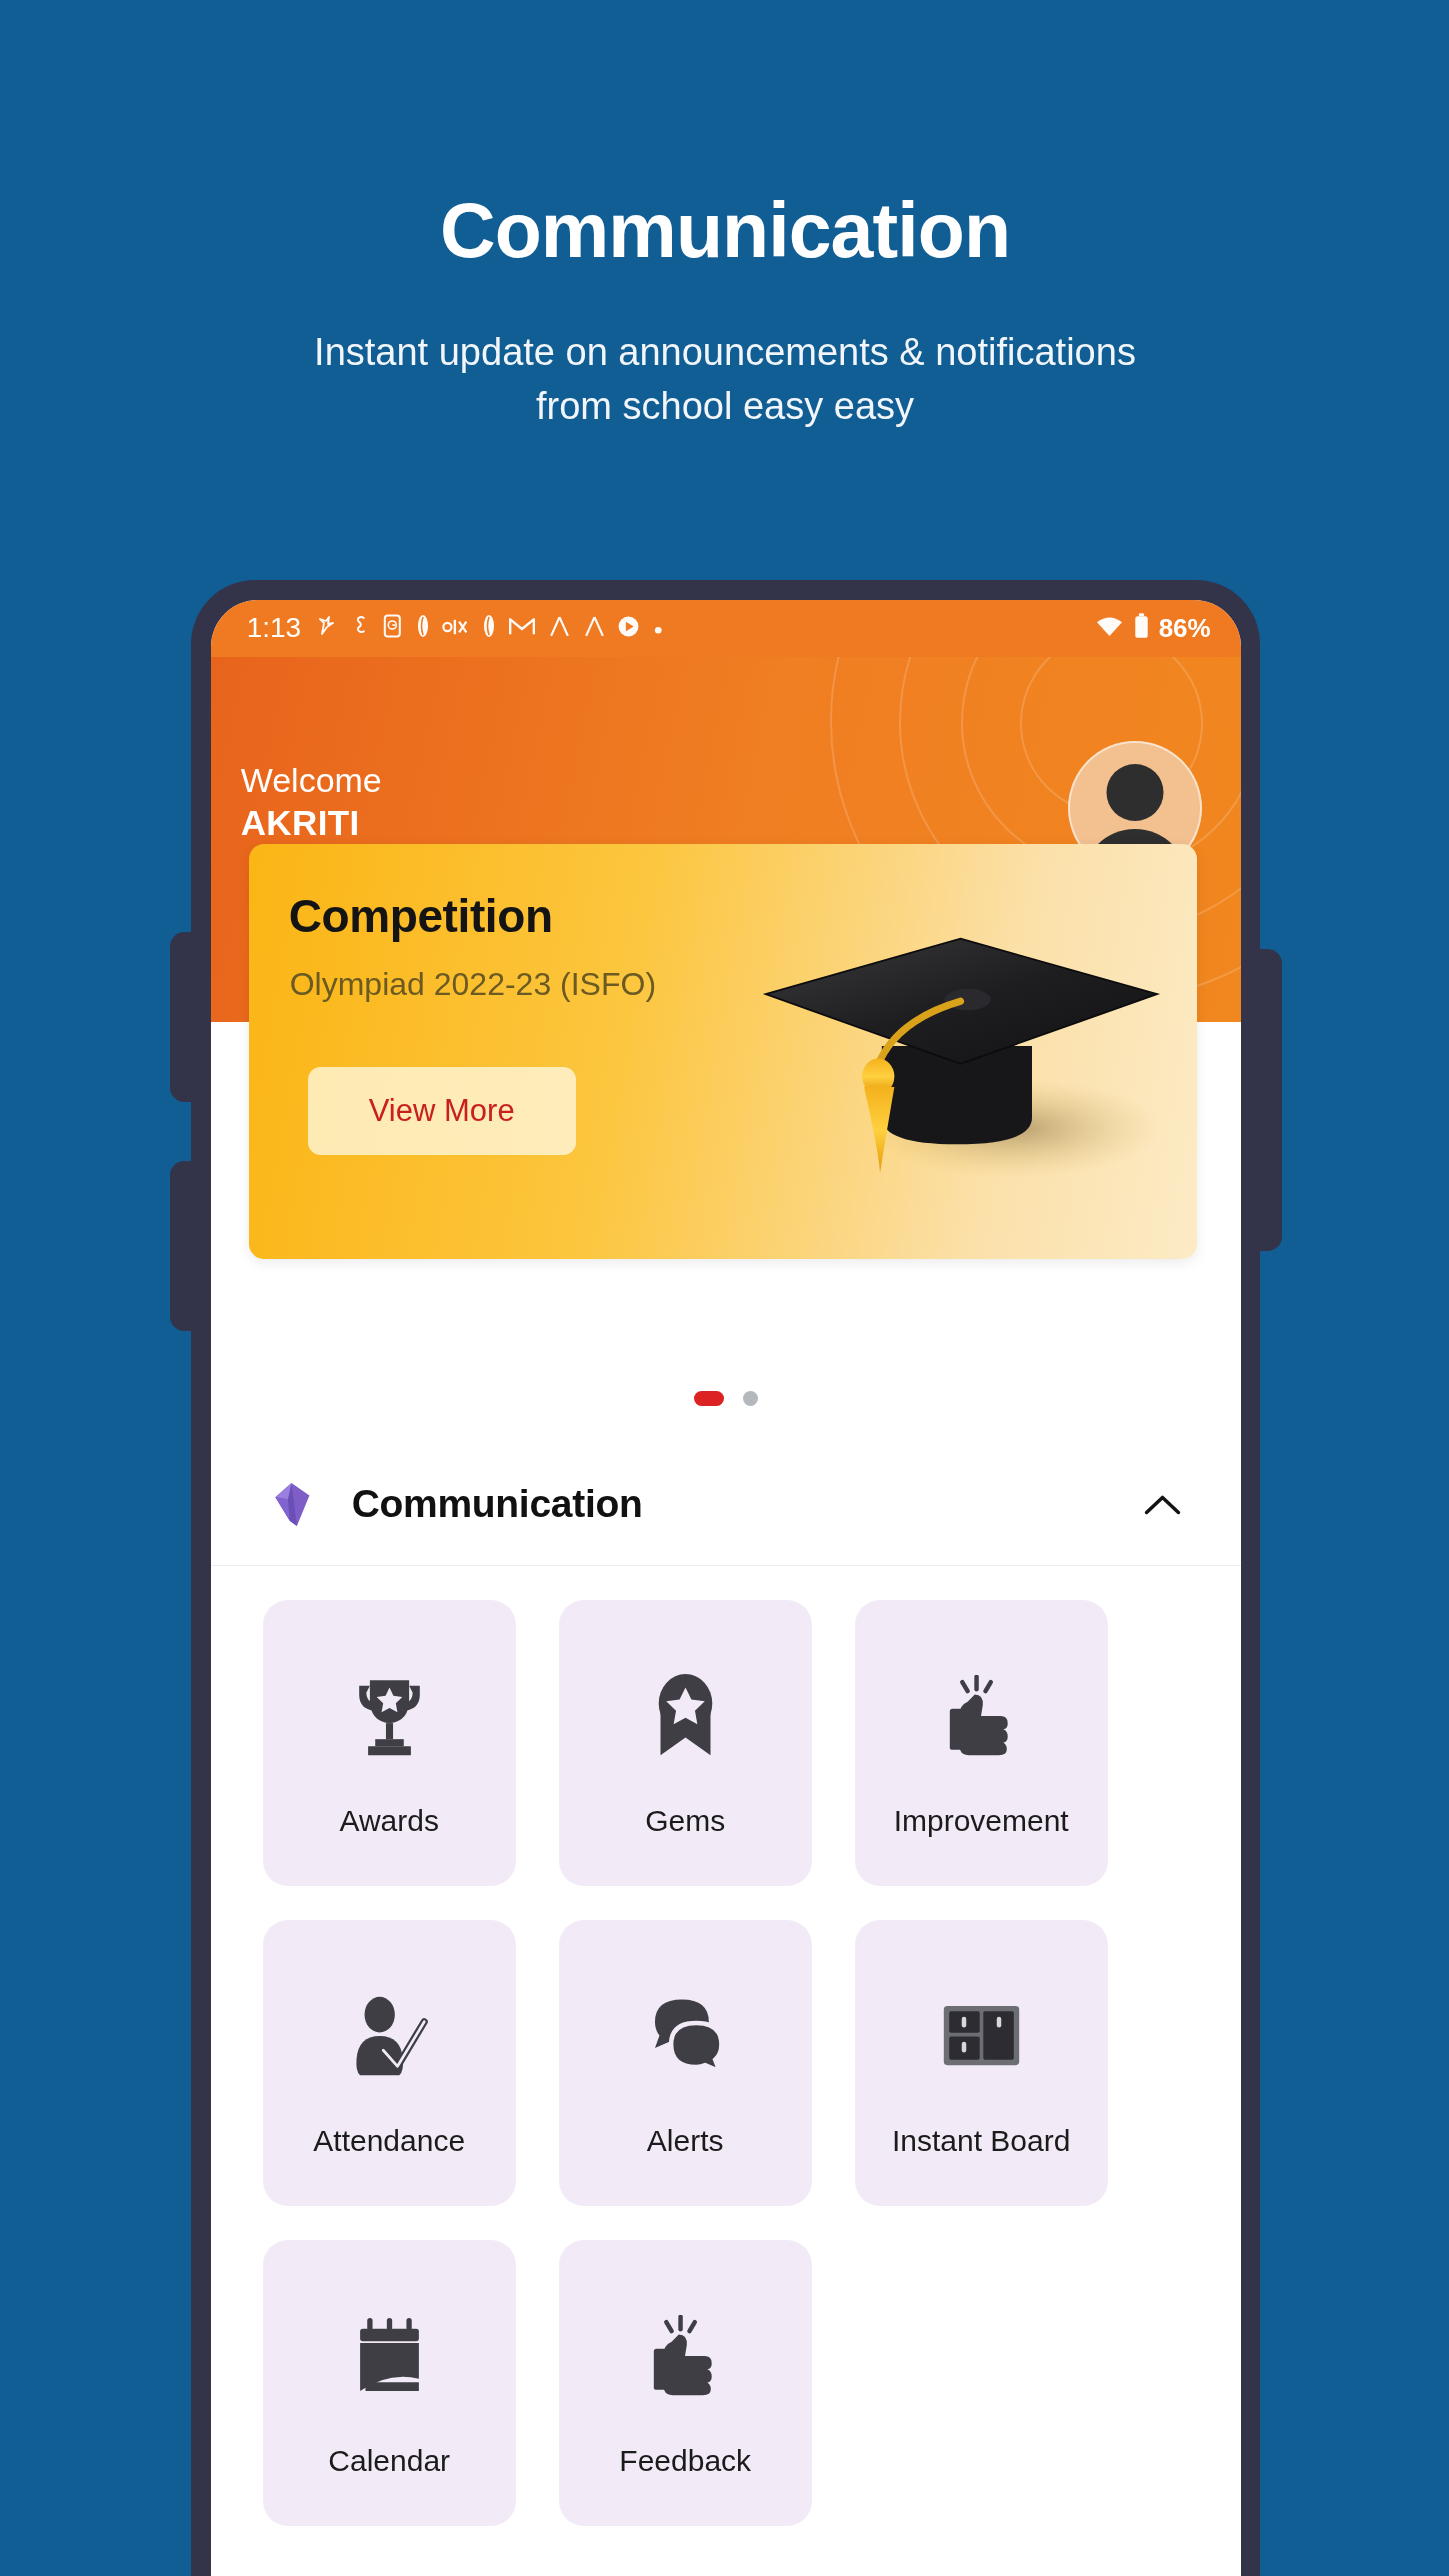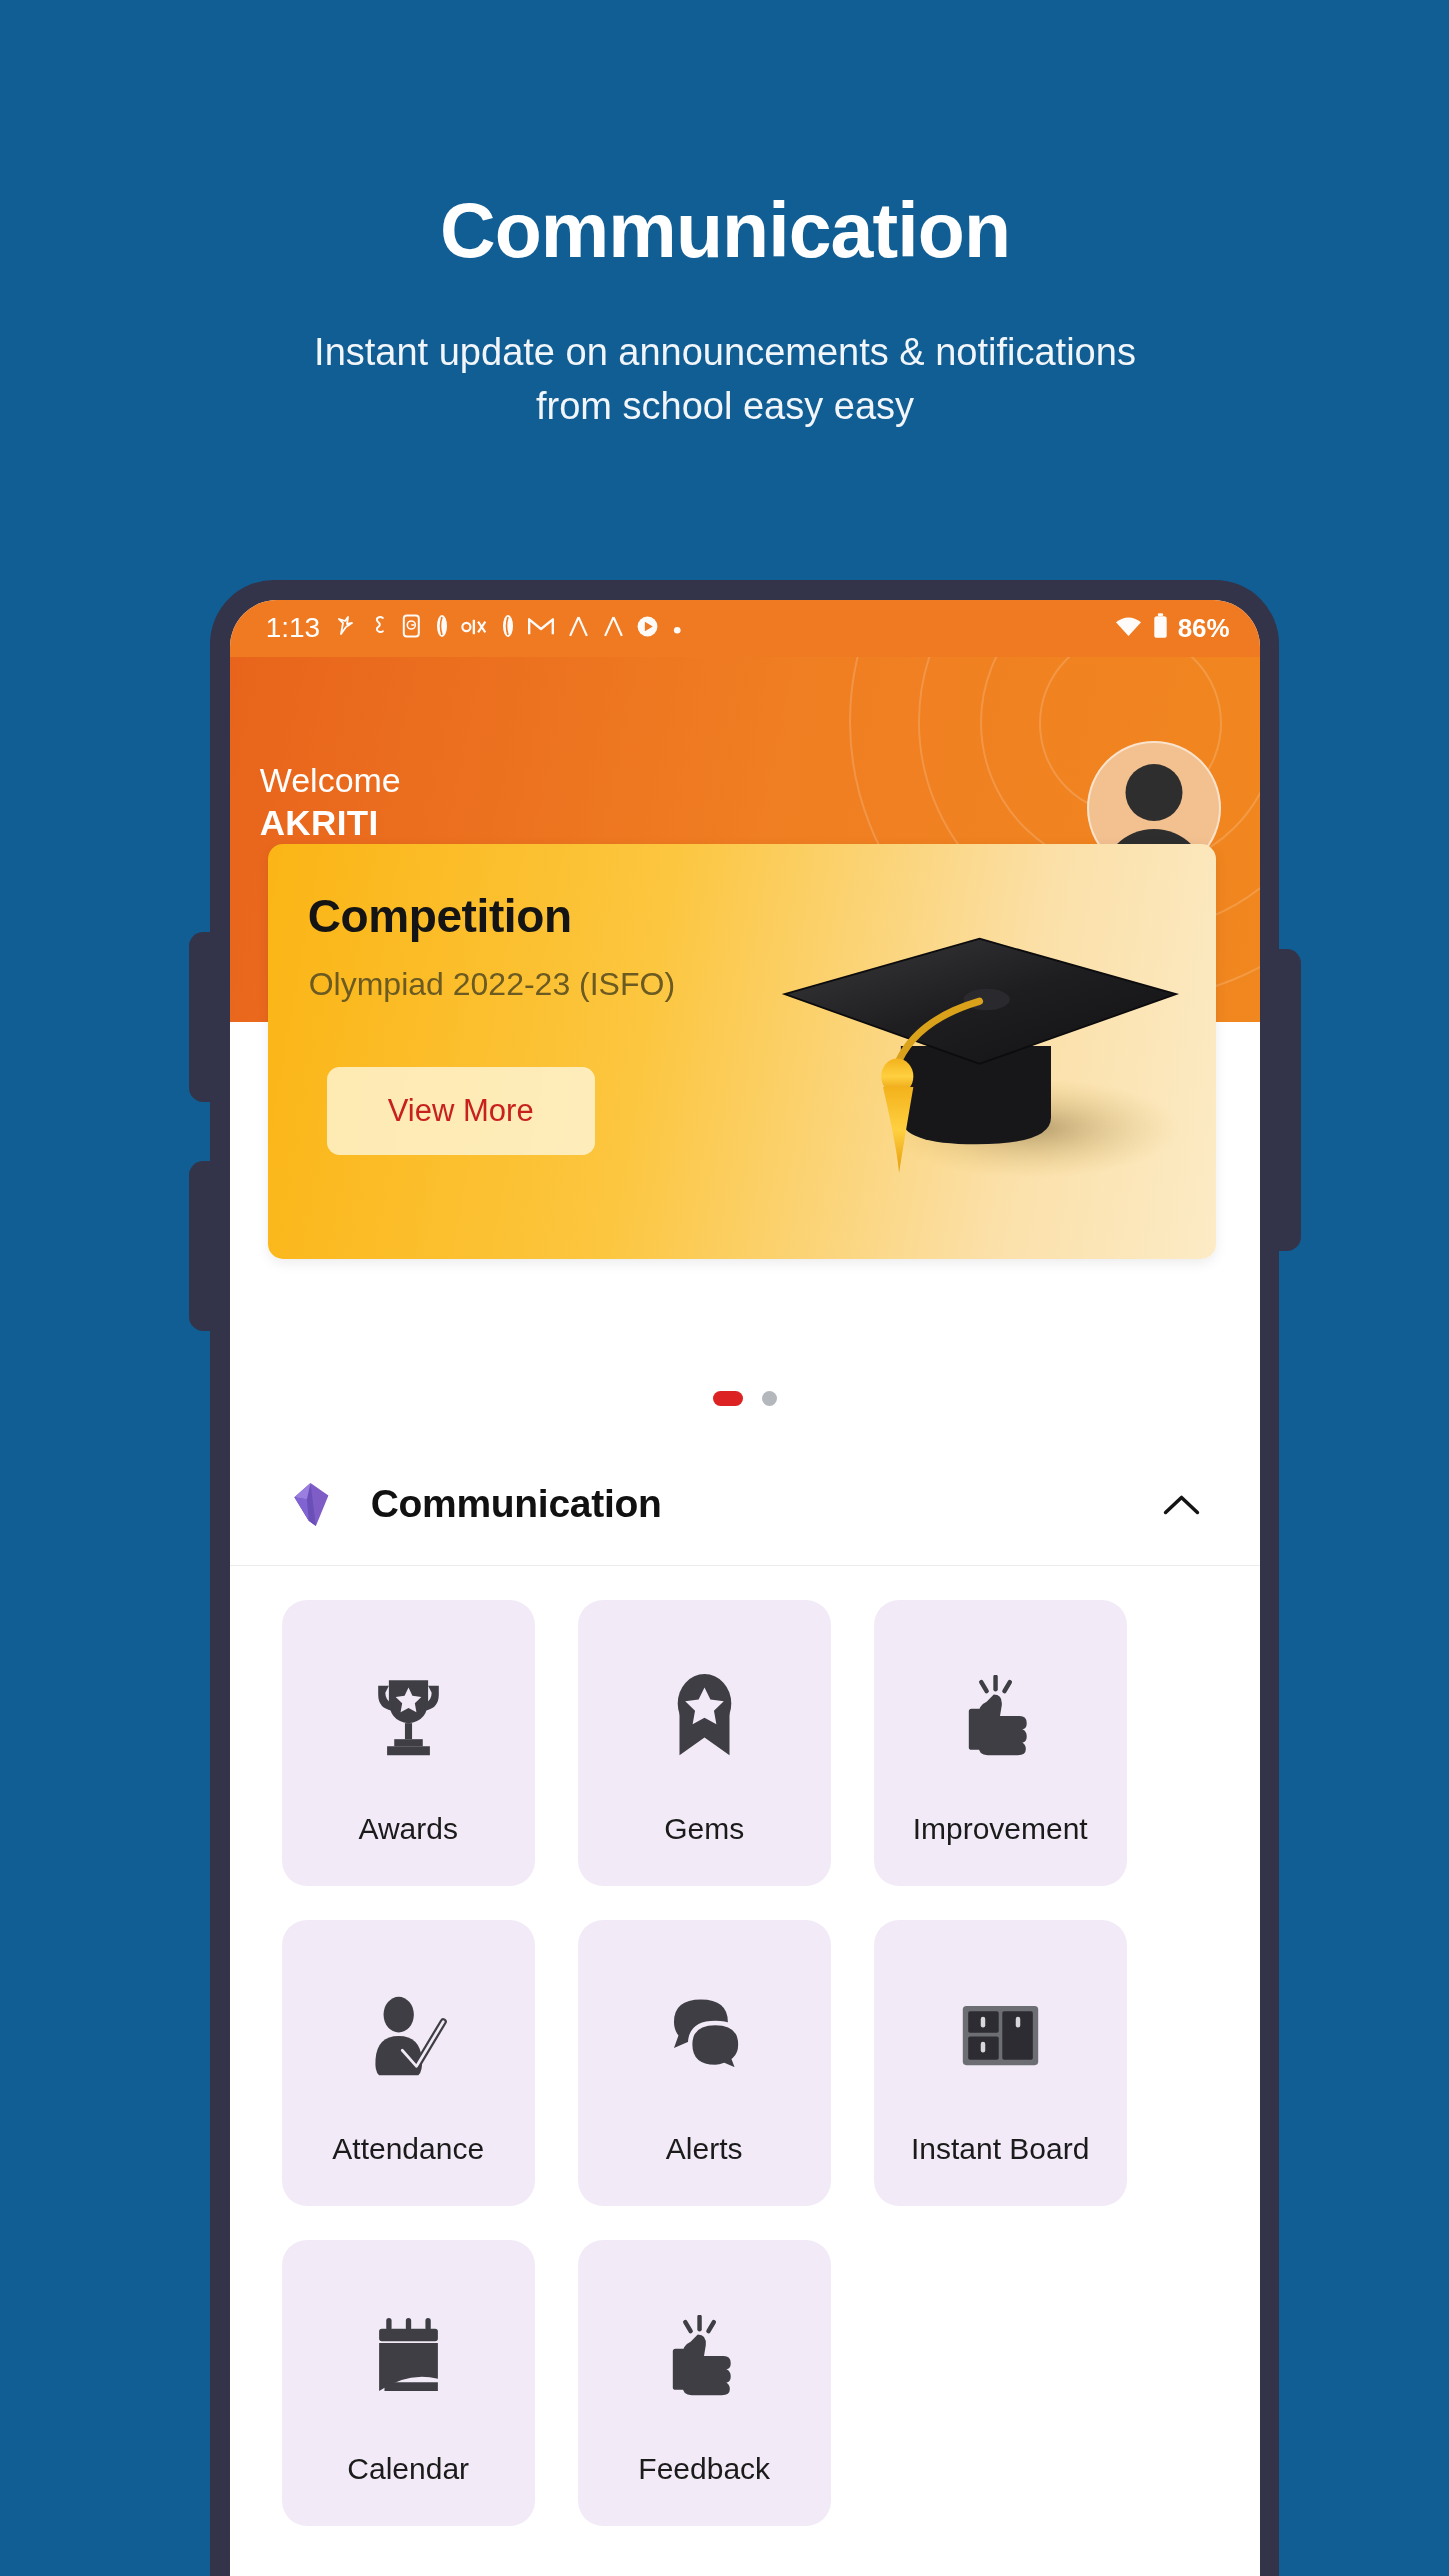--- a/index.html
+++ b/index.html
@@ -44,21 +44,20 @@
   .phone-frame {
     position: absolute;
     left: 191px;
     top: 580px;
     width: 1069px;
     height: 1996px;
     background: #33344a;
     border-radius: 64px 64px 0 0;
     box-sizing: border-box;
     padding: 19.7px 19.7px 0 19.7px;
-    margin-left: 19px;
   }
   .btn-vol-up {
     position: absolute;
     left: -21.5px;
     top: 352px;
     width: 27px;
     height: 170px;
     background: #33344a;
     border-radius: 14.3px 0 0 14.3px;
   }
@@ -333,21 +332,21 @@
     transform: translateX(-50%);
     width: 86px;
     height: 86px;
     display: flex;
     align-items: center;
     justify-content: center;
   }
   .tile-label {
     position: absolute;
     left: 0;
-    top: 212px;
+    top: 204px;
     width: 100%;
     text-align: center;
     font-size: 30px;
     color: #1b1b1b;
   }
 </style>
 </head>
 <body>
 
 <div class="promo">

